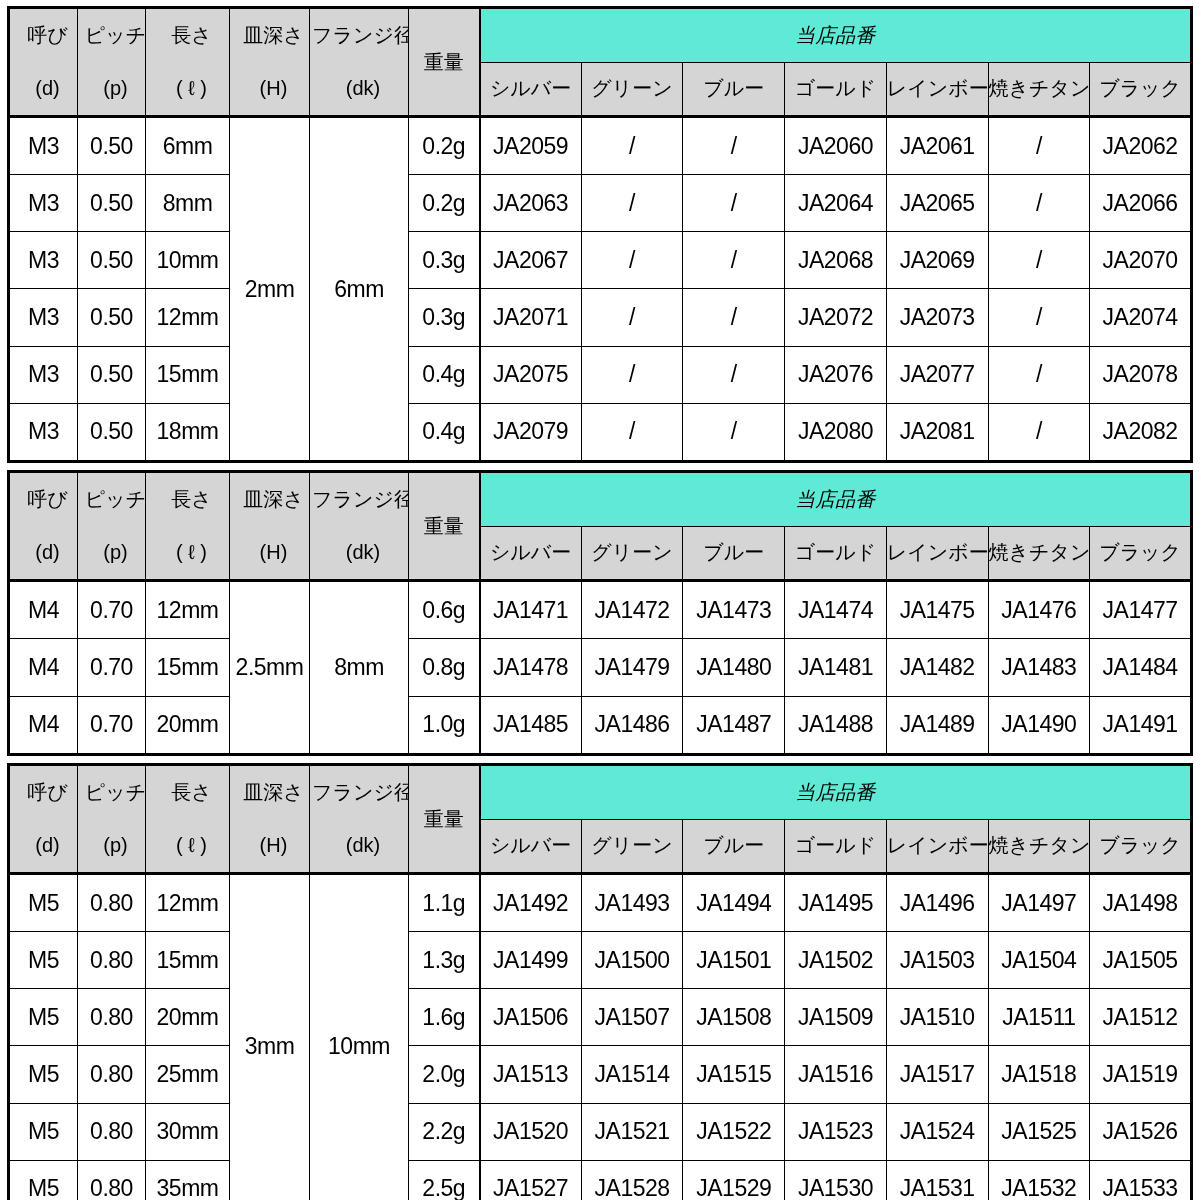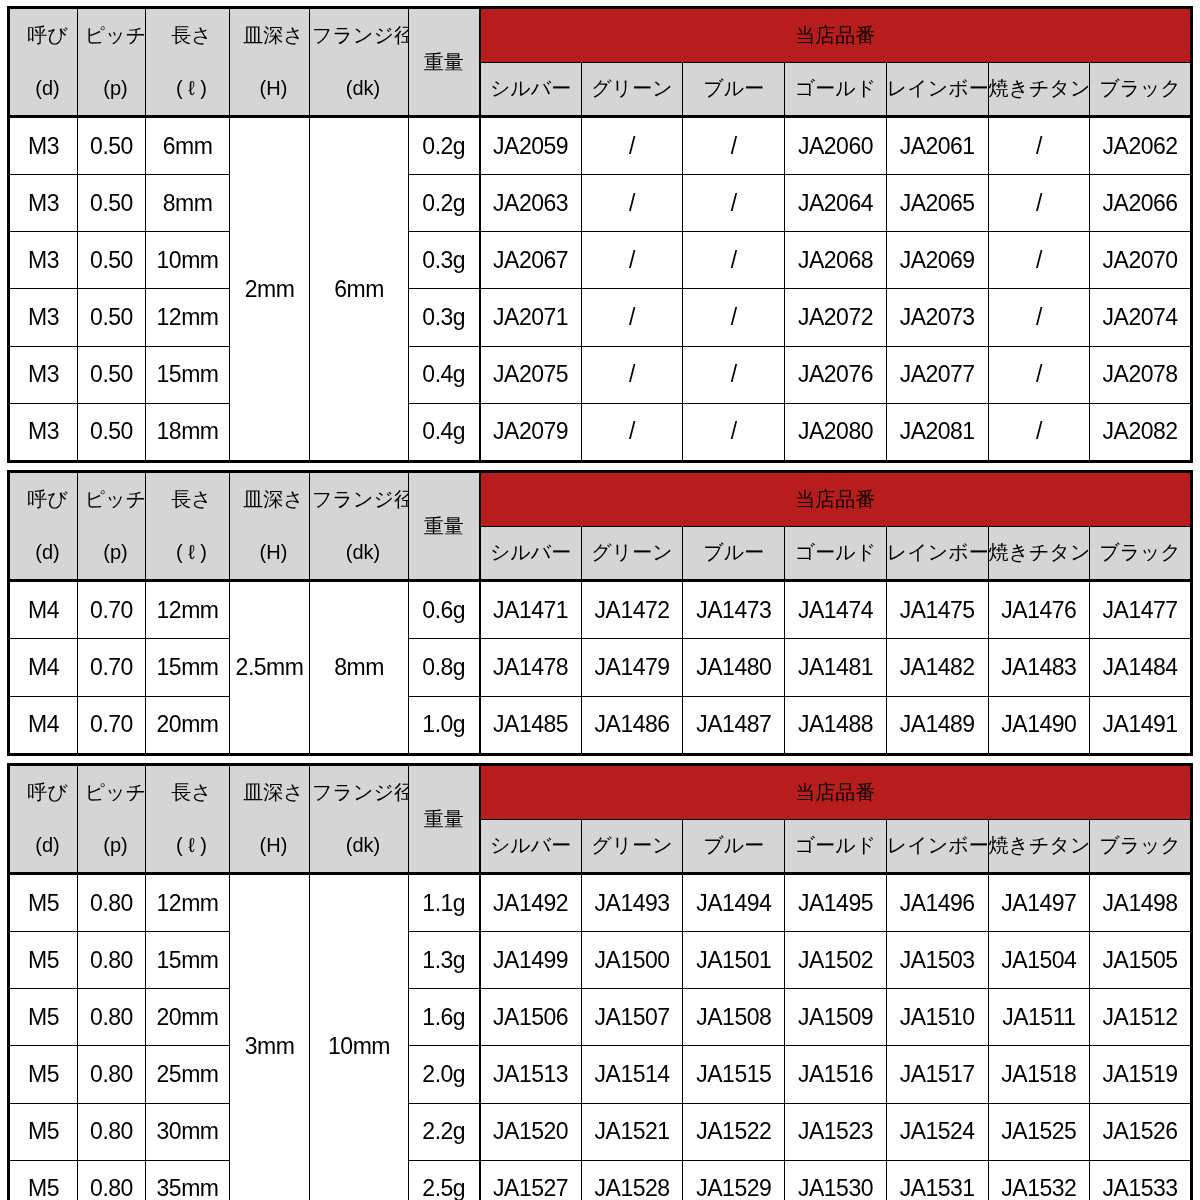--- a/index.html
+++ b/index.html
@@ -2,21 +2,21 @@
 <html><head>
 <meta charset="utf-8">
 <style>
   html,body{margin:0;padding:0;background:#ffffff;}
   body{width:1200px;height:1200px;font-family:"Liberation Sans","DejaVu Sans",sans-serif;color:#000;}
   .page{width:1186px;margin:0 auto;padding-top:6px;display:flex;flex-direction:column;gap:8px;}
   table.spec{border-collapse:collapse;table-layout:fixed;width:100%;border:3px solid #000;background:#fff;}
   table.spec th, table.spec td{border:1px solid #000;padding:0;text-align:center;vertical-align:middle;overflow:hidden;white-space:nowrap;}
   thead{border-bottom:3px solid #000;}
   thead th{background:#d5d5d5;font-weight:normal;font-size:20px;height:52px;}
-  thead th.band{background:#b91c1c;}
+  thead th.band{background:#5eead4;font-style:italic;}
   .spec-h{height:106px;display:flex;flex-direction:column;}
   .spec-h div{flex:1;display:flex;align-items:center;justify-content:center;padding-left:8px;}
   tbody td{height:56px;font-size:23px;background:#fff;letter-spacing:-0.5px;}
   .bl2{border-left:2px solid #000 !important;}
 </style>
 </head>
 <body>
 
 <div class="page">
     <table class="spec">

